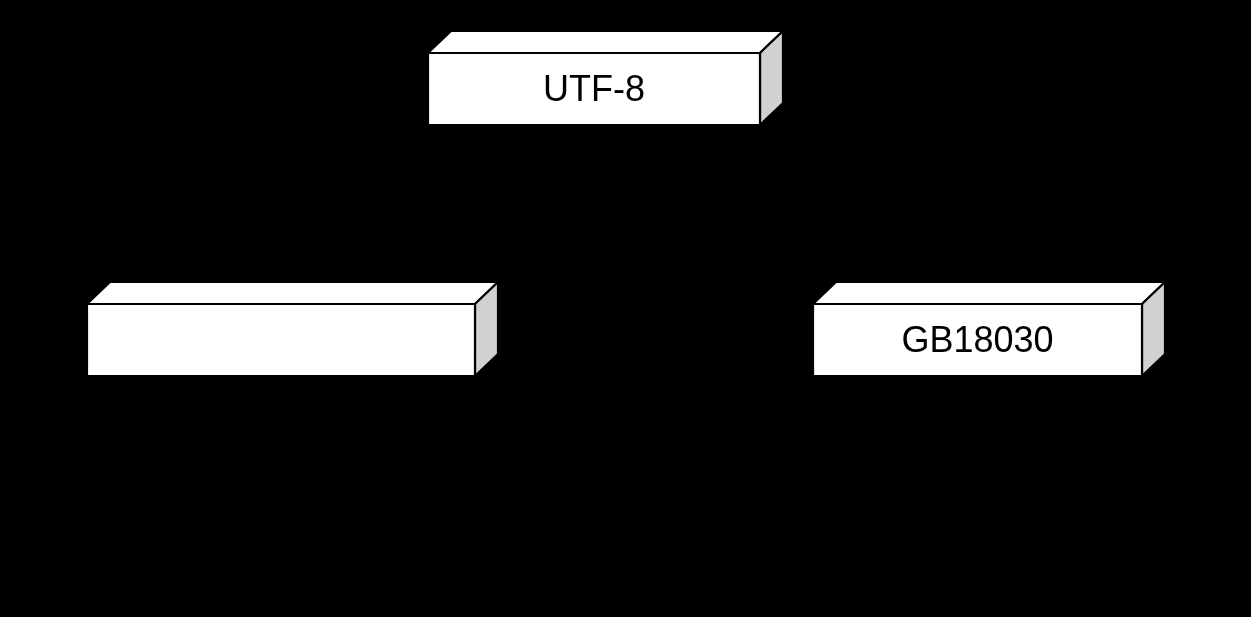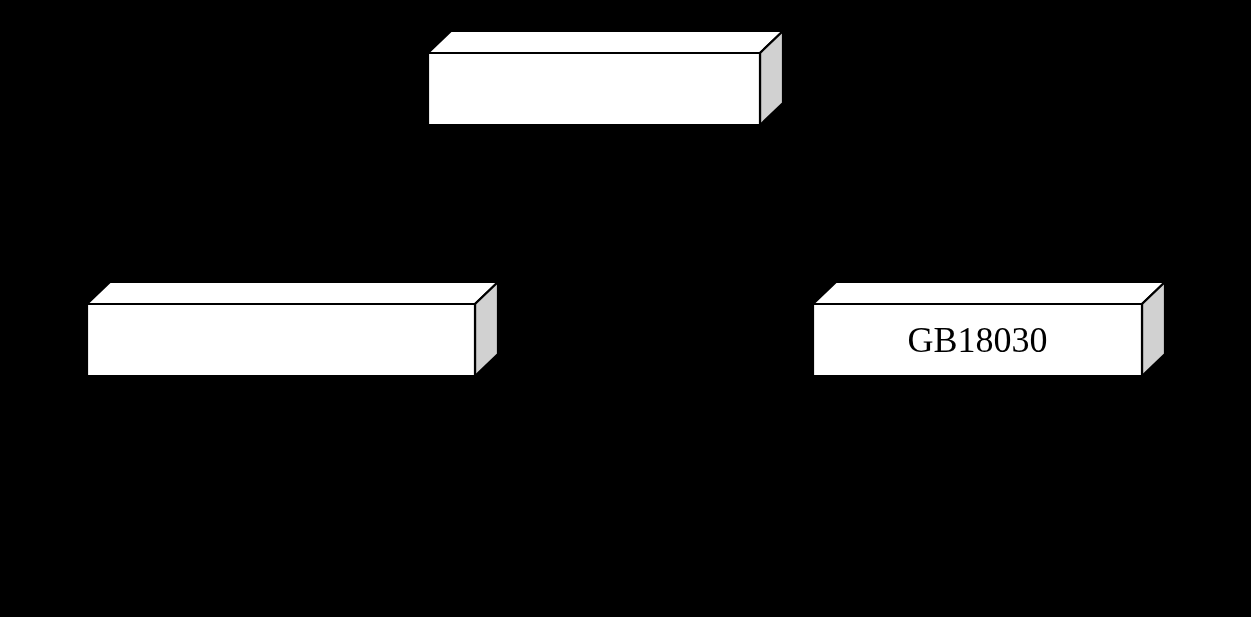--- a/index.html
+++ b/index.html
@@ -37,33 +37,34 @@
     color: #000000;
     white-space: nowrap;
     letter-spacing: 0px;
     line-height: 1;
   }
   .node-utf8   { left: 426px; top: 29px;  width: 359px; height: 98px; }
   .node-utf8 .label { width: 332px; }
   .node-ibm    { left: 85px;  top: 280px; width: 415px; height: 98px; }
   .node-ibm .label { width: 388px; }
   .node-gb     { left: 811px; top: 280px; width: 356px; height: 98px; }
-  .node-gb .label { width: 329px; font-family: Liberation Serif, serif; }
+  .node-gb .label { width: 329px; }
 </style>
 </head>
 <body>
 
 <div class="stage">
 
   <div class="node node-utf8">
     <svg width="359" height="98" viewBox="-2 -2 359 98">
       <polygon points="0,22 23,0 355,0 332,22" stroke="#000000" stroke-width="2.2" stroke-linejoin="miter" fill="#FFFFFF"></polygon>
       <polygon points="332,22 355,0 355,72 332,94" stroke="#000000" stroke-width="2.2" stroke-linejoin="miter" fill="#D1D1D1"></polygon>
       <polygon points="0,22 332,22 332,94 0,94" stroke="#000000" stroke-width="2.2" stroke-linejoin="miter" fill="#FFFFFF"></polygon>
     </svg>
+    <div class="label">UTF-8</div>
   </div>
 
   <div class="node node-ibm">
     <svg width="415" height="98" viewBox="-2 -2 415 98">
       <polygon points="0,22 23,0 411,0 388,22" stroke="#000000" stroke-width="2.2" stroke-linejoin="miter" fill="#FFFFFF"></polygon>
       <polygon points="388,22 411,0 411,72 388,94" stroke="#000000" stroke-width="2.2" stroke-linejoin="miter" fill="#D1D1D1"></polygon>
       <polygon points="0,22 388,22 388,94 0,94" stroke="#000000" stroke-width="2.2" stroke-linejoin="miter" fill="#FFFFFF"></polygon>
     </svg>
   </div>
 

